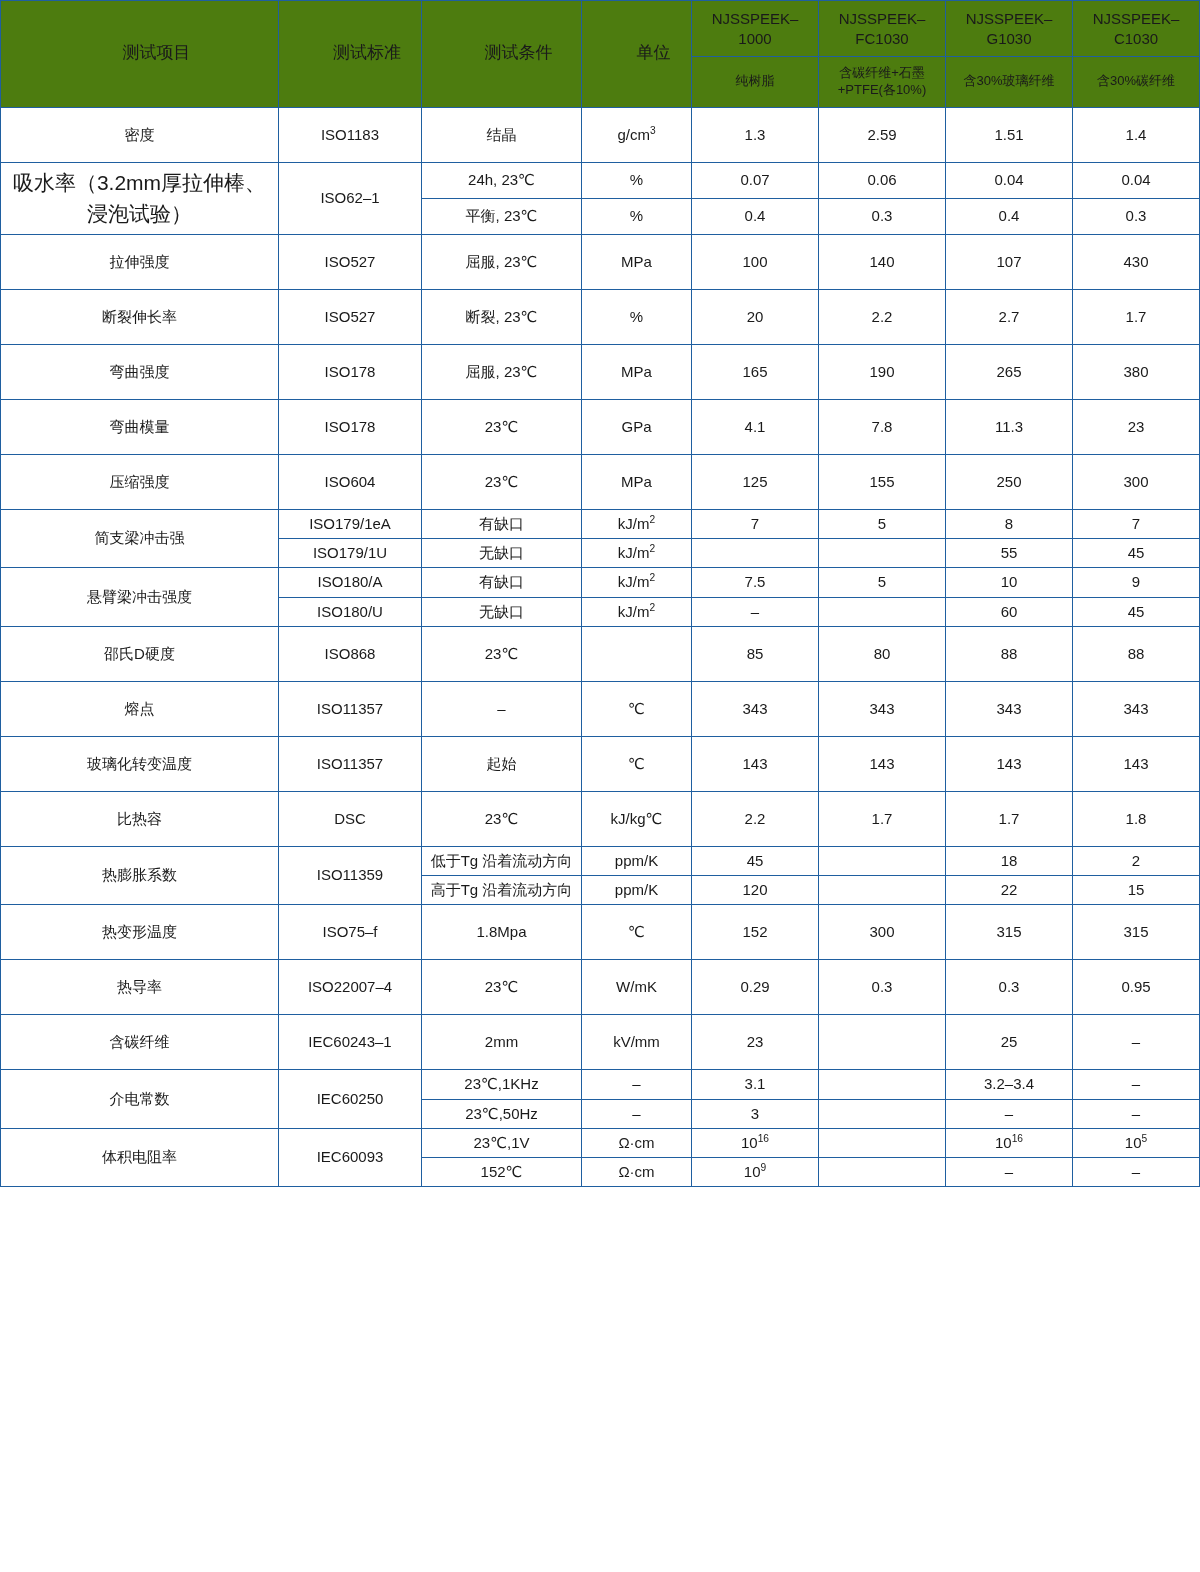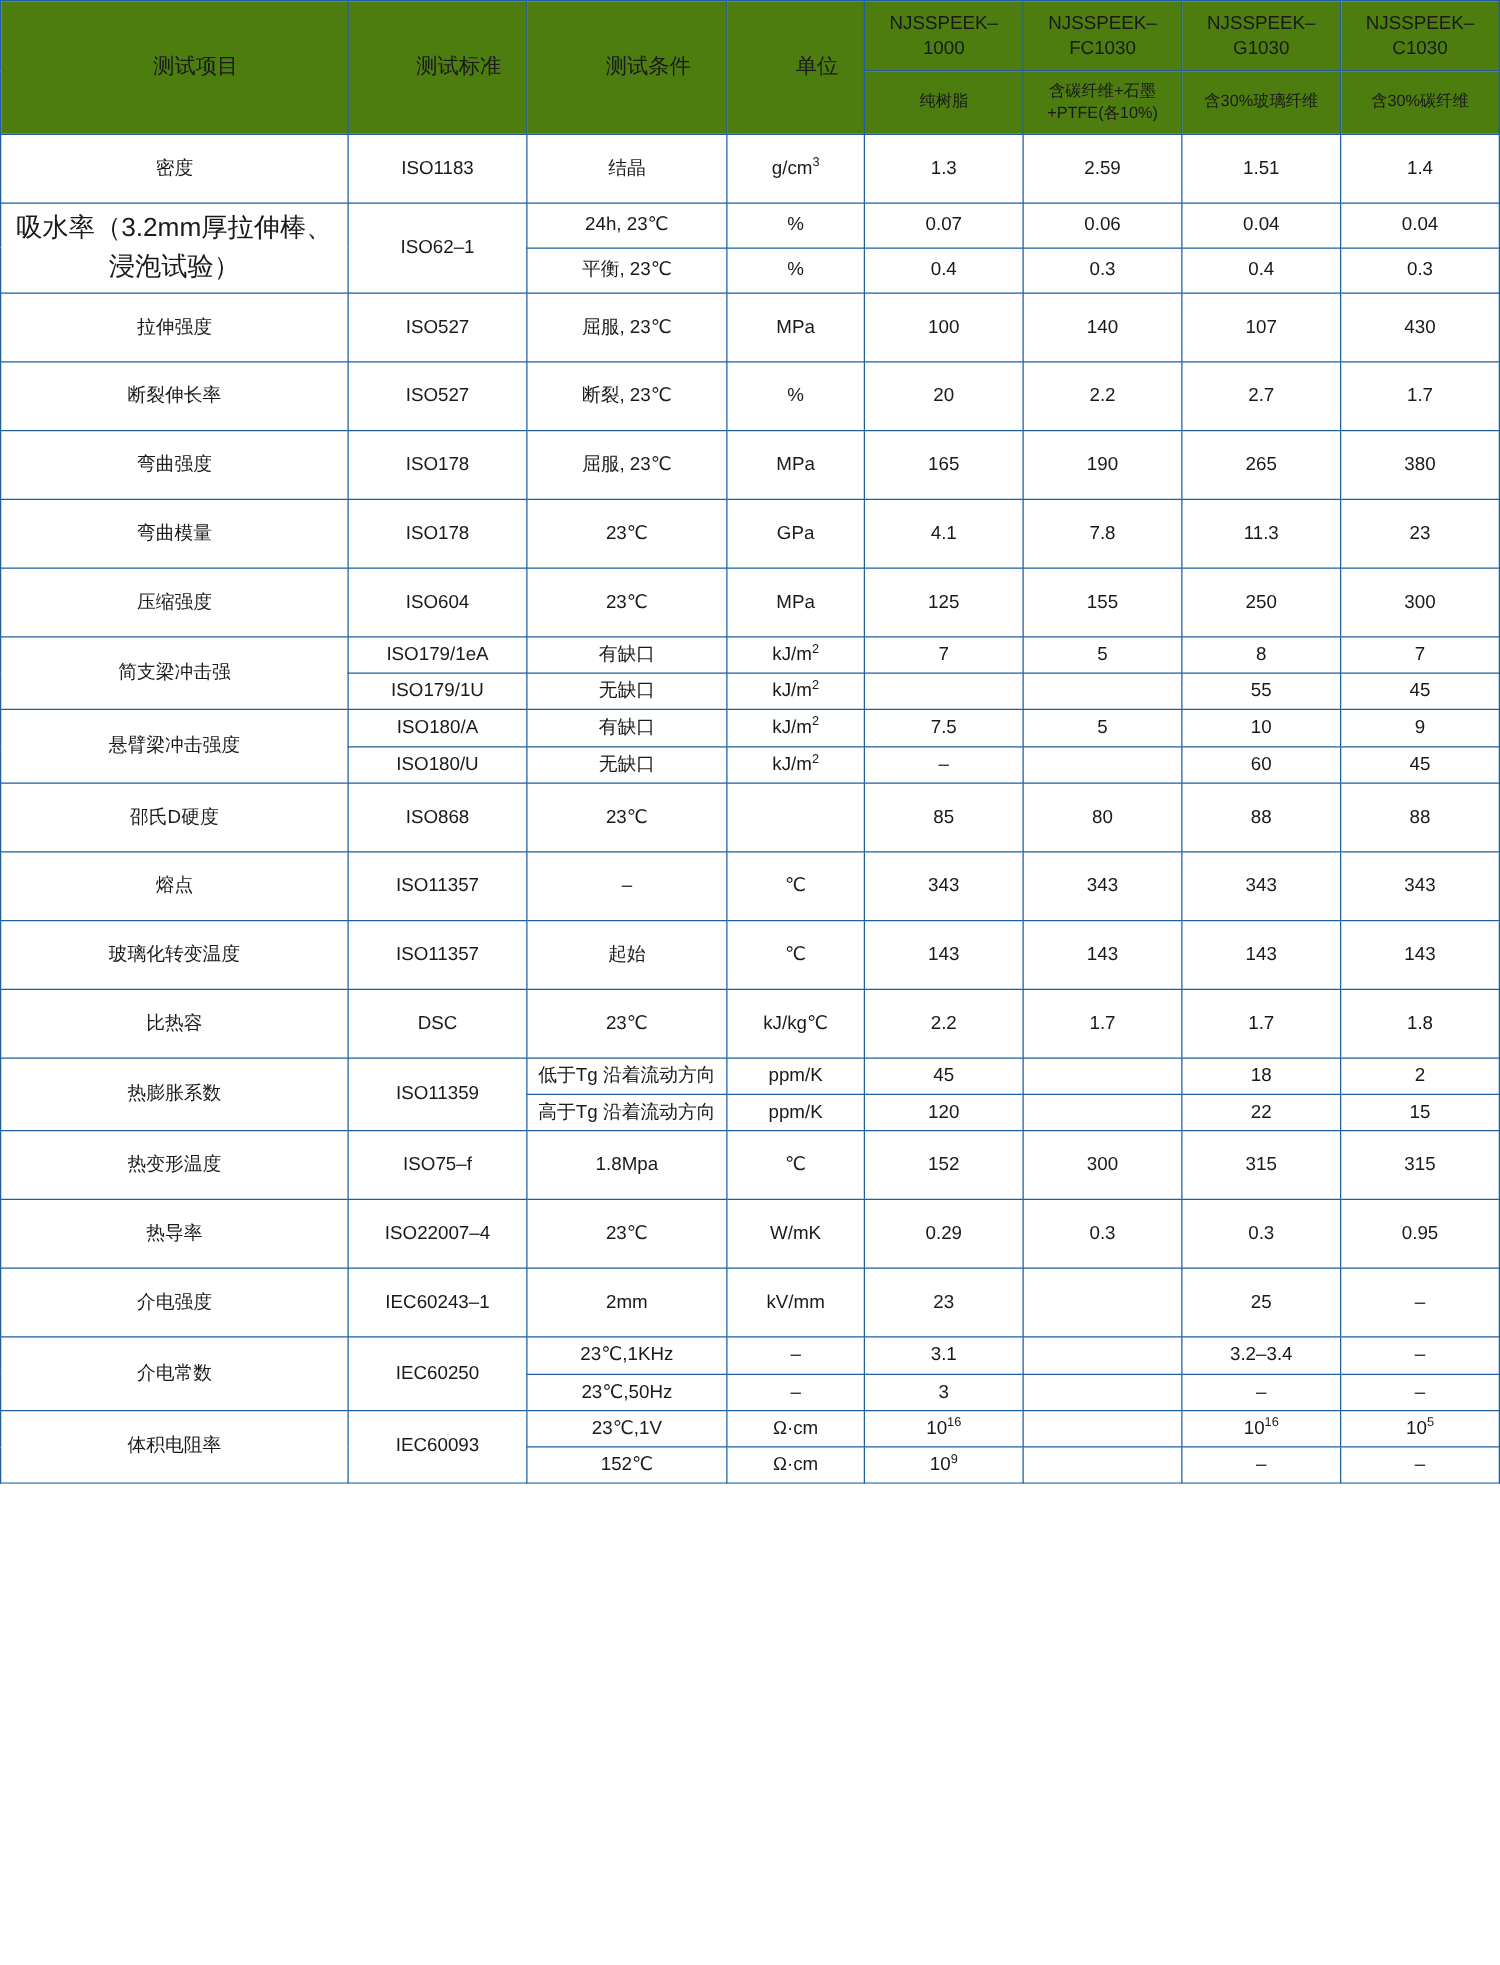--- a/index.html
+++ b/index.html
@@ -296,21 +296,21 @@
         <td class="item" rowspan="1">热导率</td>
         <td class="std" rowspan="1">ISO22007–4</td>
         <td class="cond">23℃</td>
         <td class="unit">W/mK</td>
         <td class="val">0.29</td>
         <td class="val">0.3</td>
         <td class="val">0.3</td>
         <td class="val">0.95</td>
       </tr>
       <tr class="rowtall">
-        <td class="item" rowspan="1">介电强度</td>
+        <td class="item" rowspan="1">含碳纤维</td>
         <td class="std" rowspan="1">IEC60243–1</td>
         <td class="cond">2mm</td>
         <td class="unit">kV/mm</td>
         <td class="val">23</td>
         <td class="val"></td>
         <td class="val">25</td>
         <td class="val">–</td>
       </tr>
       <tr>
         <td class="item" rowspan="2">介电常数</td>

